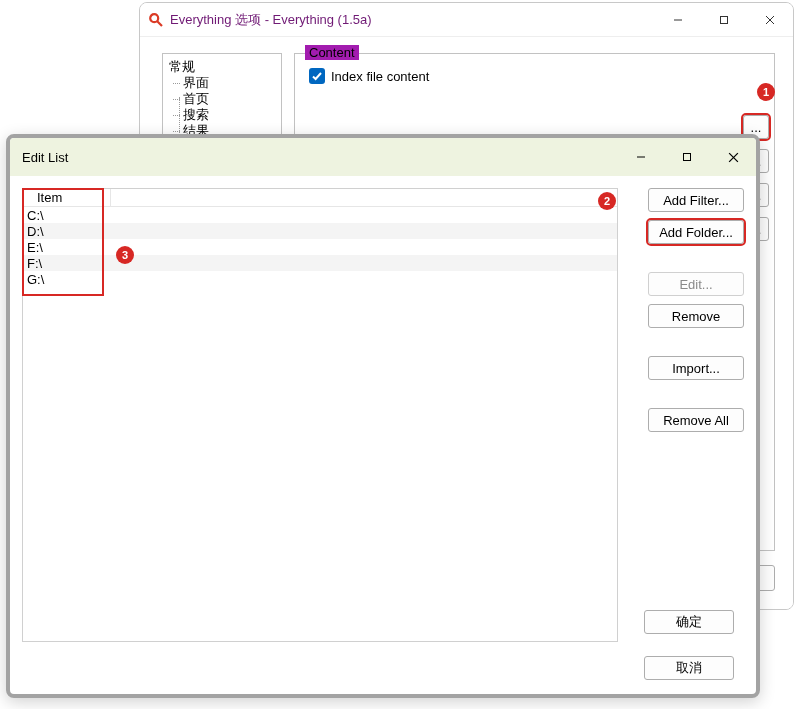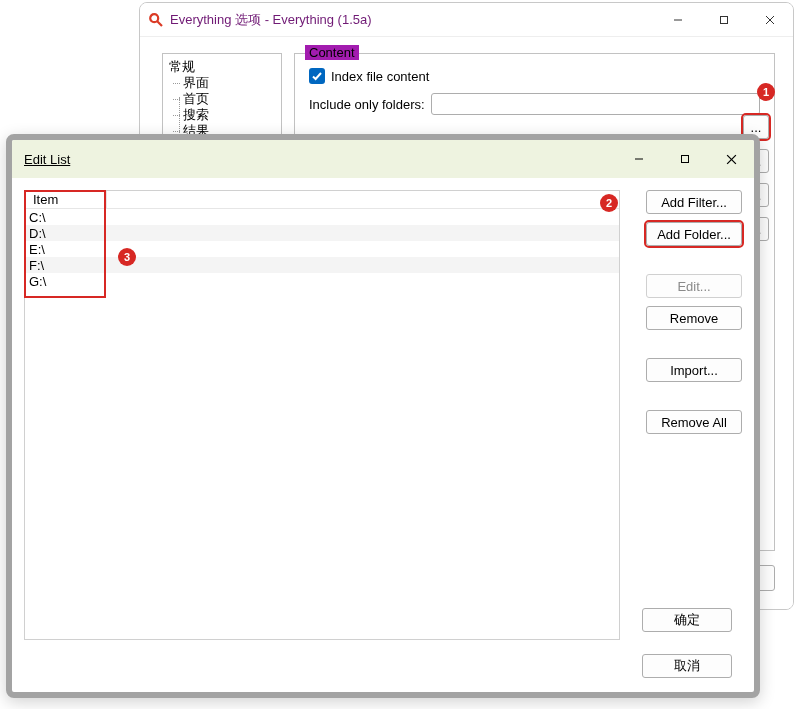--- a/index.html
+++ b/index.html
@@ -42,21 +42,21 @@
     border-left: 1px dotted #9a9a9a;
   }
 
   .content-panel {
     position: absolute; left: 154px; right: 18px; top: 16px; bottom: 58px;
     border: 1px solid #c2c2c2; background: #fff; padding: 0;
   }
   .panel-label { position: absolute; left: 10px; top: -9px; background: #a21caf; padding: 0 4px; color: #000; }
   .panel-body { padding: 14px; }
 
-  .check-row { display: flex; align-items: center; gap: 6px; margin-bottom: 9px; }
+  .check-row { display: flex; align-items: center; gap: 6px; margin-bottom: 28px; }
   .check-box {
     width: 16px; height: 16px; border-radius: 3px; background: #0067c0; display: flex; align-items: center; justify-content: center;
   }
   .check-box svg { width: 12px; height: 12px; color: #fff; }
 
   .field-row { display: flex; align-items: center; gap: 6px; margin-bottom: 8px; }
   .field-label {}
   .text-input {
     flex: 1; height: 22px; border: 1px solid #adadad; border-radius: 3px; background: #fff; padding: 0 4px;
   }
@@ -77,37 +77,36 @@
     position: absolute; width: 18px; height: 18px; background: #d72824; border-radius: 50%;
     color: #fff; font-weight: bold; font-size: 11px; display: flex; align-items: center; justify-content: center;
   }
 
   
   .browse-stack { position: absolute; right: 14px; width: 26px; display: flex; flex-direction: column; gap: 10px; }
 
   
   .child-window {
     position: absolute; left: 6px; top: 134px; width: 754px; height: 564px;
-    background: #ffffff; border: 6px solid #a3a3a3; border-radius: 8px; overflow: hidden;
+    background: #ffffff; border: 4px solid #a3a3a3; border-radius: 8px; overflow: hidden;
     box-shadow: 0 4px 16px rgba(0,0,0,0.18);
-    text-decoration: underline;
   }
   .child-titlebar {
     height: 38px; background: #eef3e0; display: flex; align-items: center; padding-left: 12px; color: #000;
   }
   .child-titlebar .win-controls { margin-left: auto; display: flex; }
   .child-win-btn { width: 46px; height: 38px; display: flex; align-items: center; justify-content: center; cursor: pointer; }
 
   .child-body { position: absolute; left: 12px; right: 12px; top: 50px; bottom: 52px; background: #fff; }
   .list-box {
     position: absolute; left: 0; top: 0; width: 596px; bottom: 0;
     border: 1px solid #d0d0d0; background: #fff;
   }
   .list-header {
-    height: 18px; background: #fff; display: flex; align-items: center; padding-left: 4px;
+    height: 18px; background: #fff; display: flex; align-items: center; padding-left: 10px;
     border-bottom: 1px solid #e6e6e6;
   }
   .list-col-head { height: 100%; display: flex; align-items: center; padding: 0 4px; border-right: 1px solid #e6e6e6; }
   .list-rows {}
   .list-row { height: 16px; padding: 0 4px; display: flex; align-items: center; }
   .list-row:nth-child(even) { background: #f4f4f4; }
 
   .btn-col {
     position: absolute; right: 0; top: 0; width: 96px; display: flex; flex-direction: column; gap: 8px;
   }
@@ -175,24 +174,20 @@
       <span class="panel-label">Content</span>
       <div class="panel-body">
         <div class="check-row">
           <span class="check-box">
             <svg viewBox="0 0 12 12">
                 <polyline points="2,6.5 4.6,9 10,3" fill="none" stroke="currentColor" stroke-width="2"></polyline>
               </svg>
           </span>
           <span>Index file content</span>
         </div>
-        <div class="field-row">
-          <span class="field-label">Include only folders:</span>
-          <div class="text-input"></div>
-        </div>
       </div>
     </div>
 
     <div class="browse-btn hl-red" style="position:absolute; right:24px; top:78px">
       <span>...</span>
     </div>
     <div class="badge" style="right:18px; top:46px">1</div>
 
     <div class="browse-stack" style="top:112px; right:24px">
       <div class="browse-btn">

